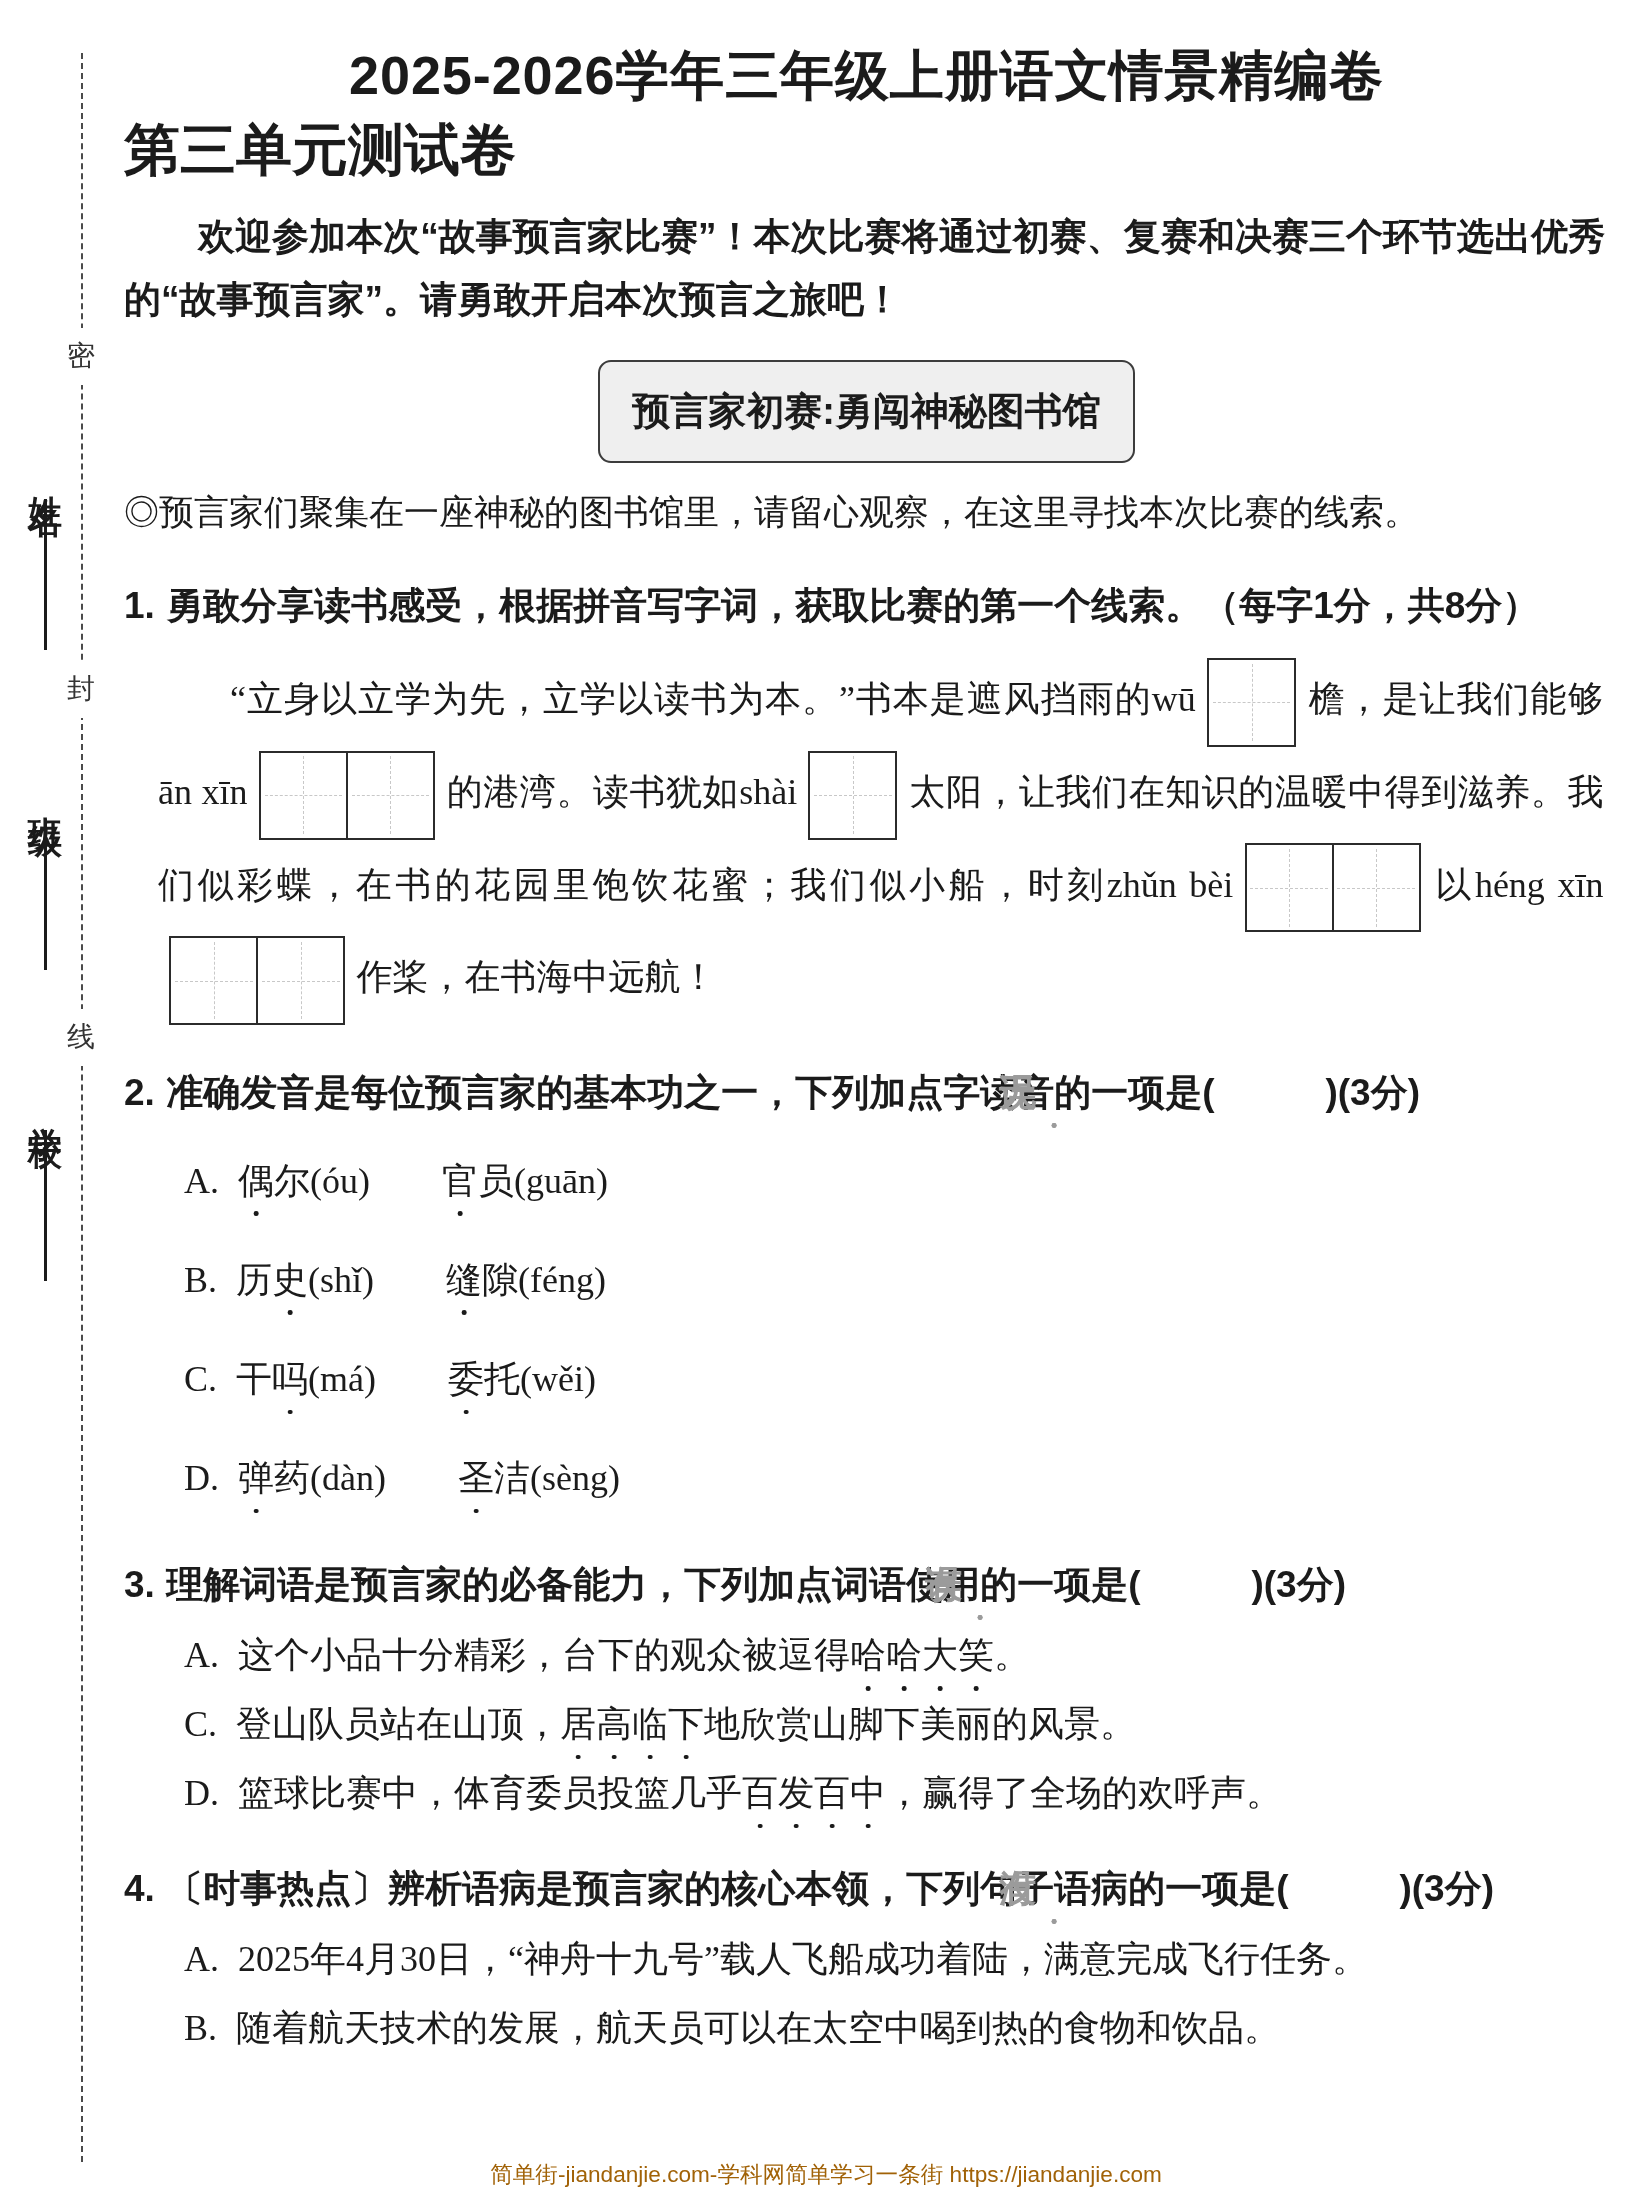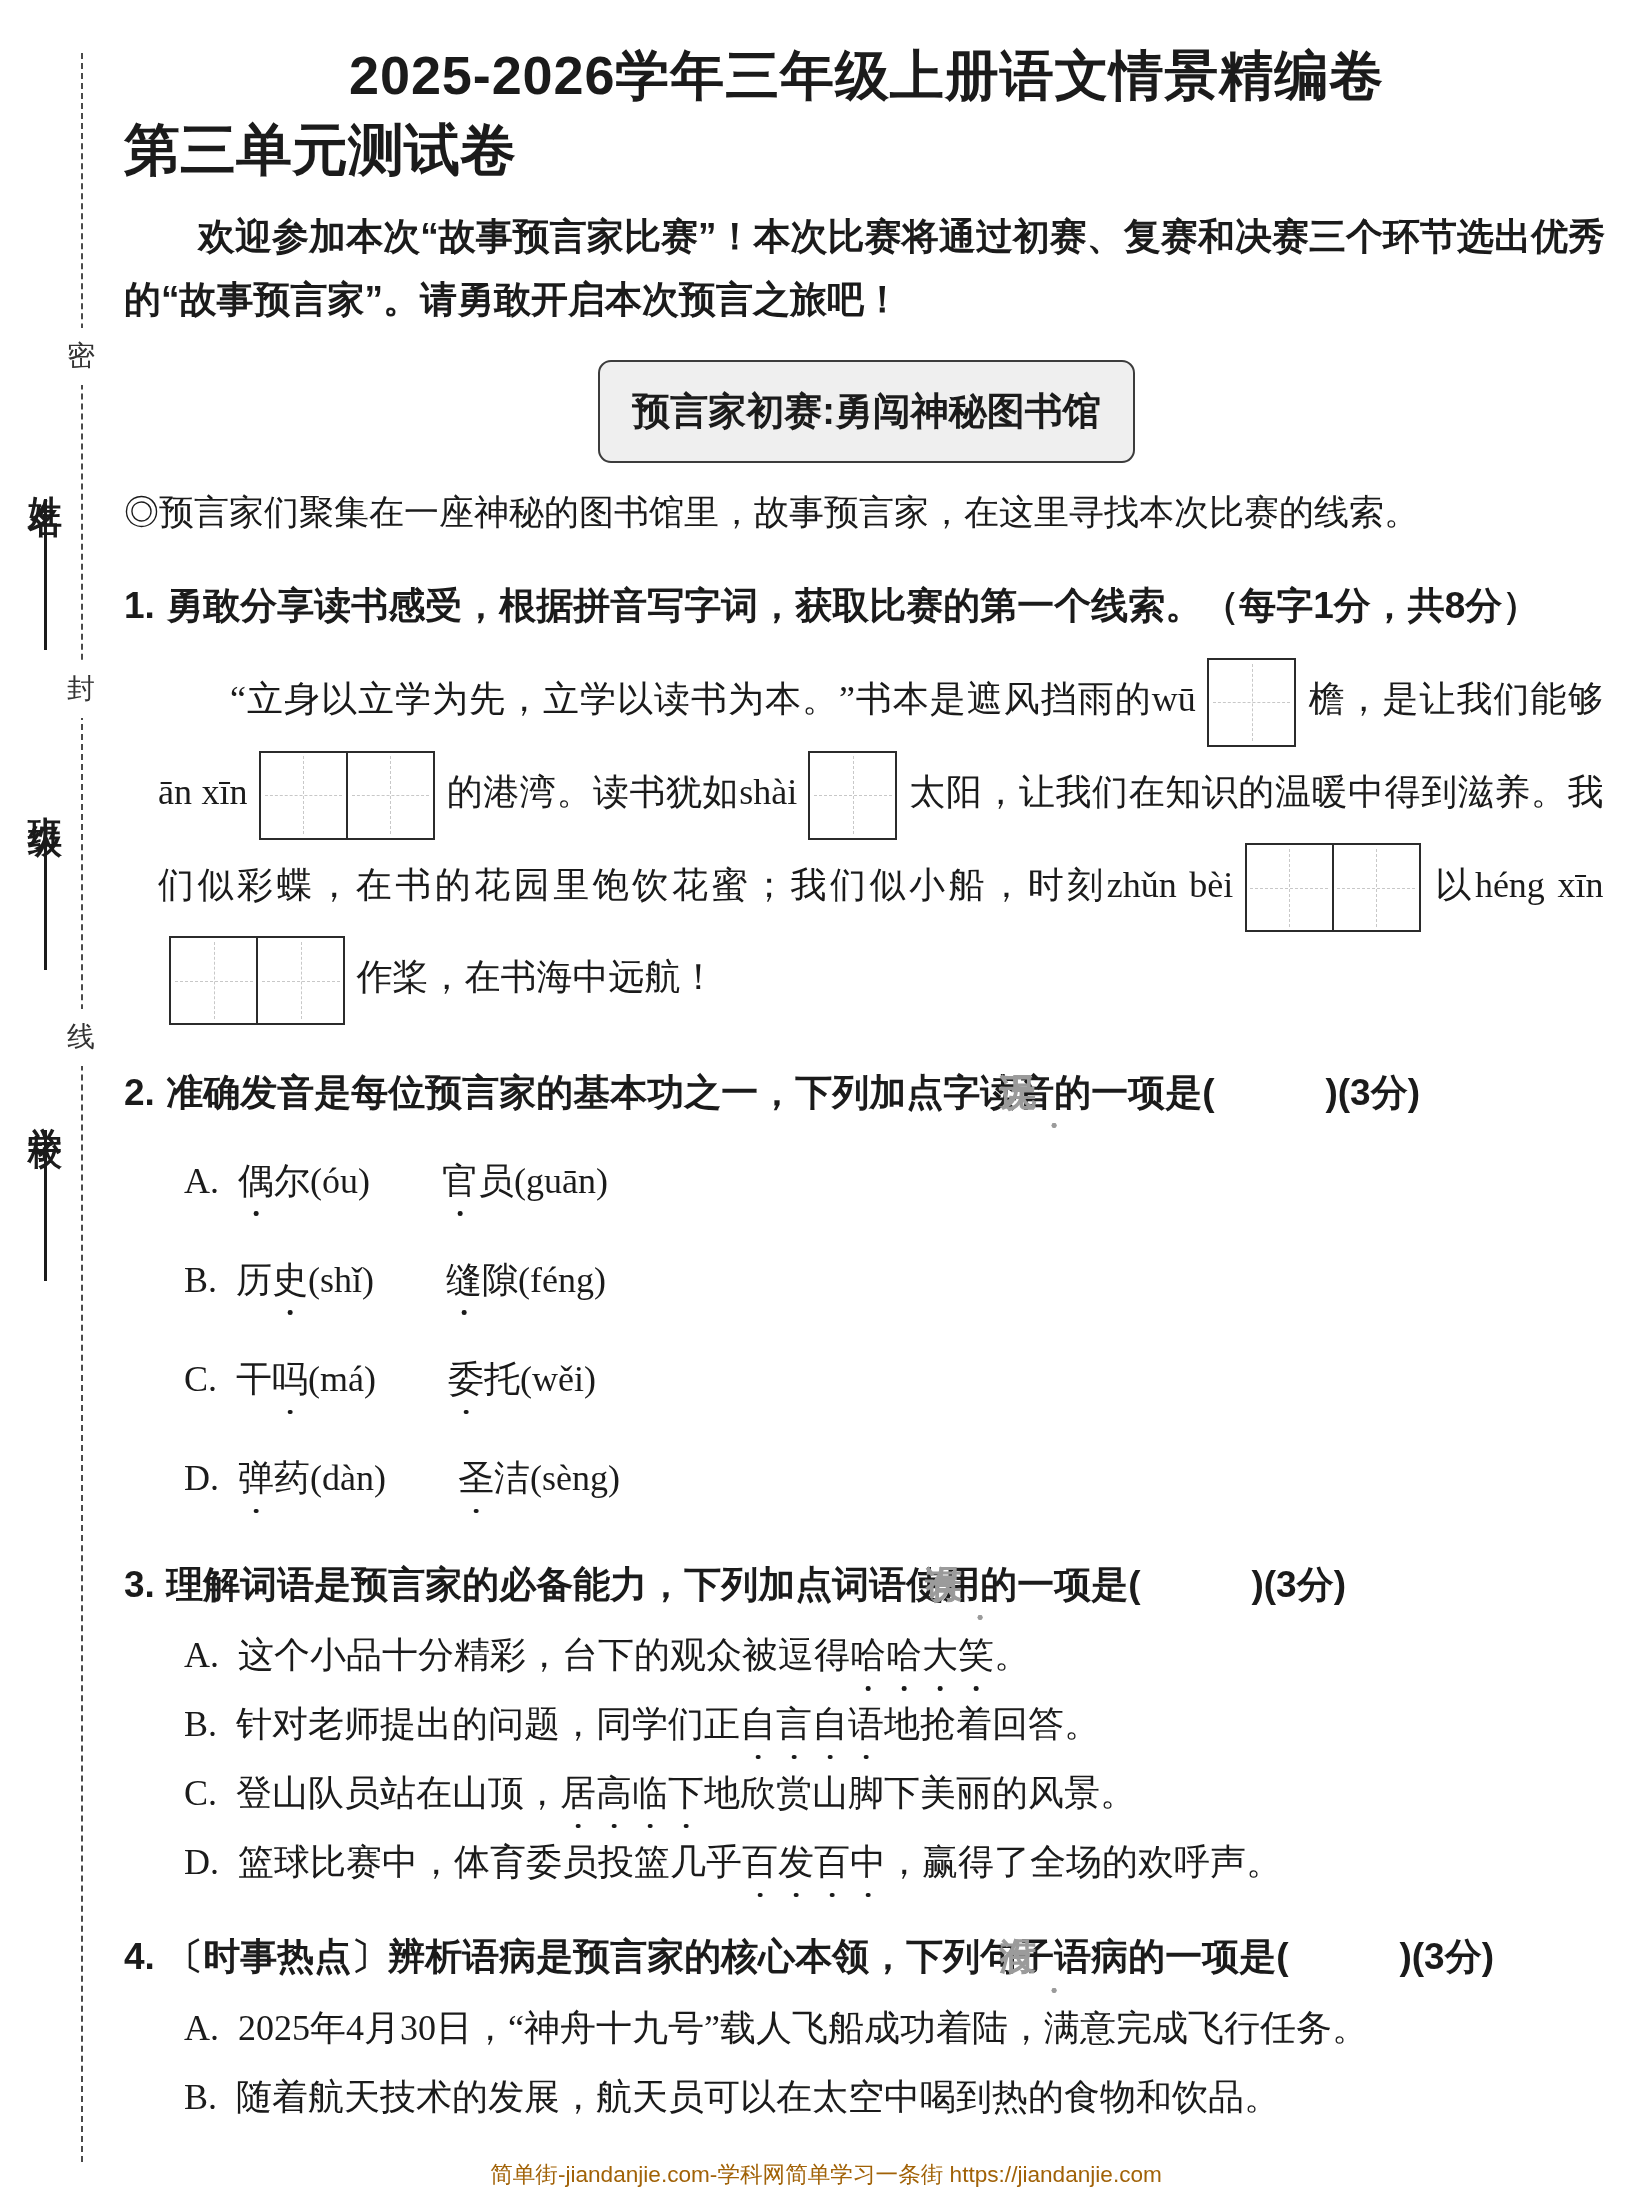--- a/index.html
+++ b/index.html
@@ -90,21 +90,21 @@
 <div class="content">
   <h1 class="title1">2025-2026学年三年级上册语文情景精编卷</h1>
   <h2 class="title2">第三单元测试卷</h2>
 
   <p class="intro">欢迎参加本次“故事预言家比赛”！本次比赛将通过初赛、复赛和决赛三个环节选出优秀的“故事预言家”。请勇敢开启本次预言之旅吧！</p>
 
   <div class="badge-wrap">
     <span class="badge">预言家初赛:勇闯神秘图书馆</span>
   </div>
 
-  <p class="note">◎预言家们聚集在一座神秘的图书馆里，故事预言家，在这里寻找本次比赛的线索。</p>
+  <p class="note">◎预言家们聚集在一座神秘的图书馆里，请留心观察，在这里寻找本次比赛的线索。</p>
 
   <section class="question">
     <p class="stem"><span class="qnum">1.</span><span>勇敢分享读书感受，根据拼音写字词，获取比赛的第一个线索。（每字1分，共8分）</span></p>
     <p class="passage">“立身以立学为先，立学以读书为本。”书本是遮风挡雨的wū<span class="wbox">
           <span class="wcell"></span>
         </span>檐，是让我们能够ān xīn<span class="wbox">
           <span class="wcell"></span>
           <span class="wcell"></span>
         </span>的港湾。读书犹如shài<span class="wbox">
           <span class="wcell"></span>
@@ -124,21 +124,20 @@
         <div class="option"><span class="opt-label">B.</span><span>历<span class=""><span class="dotchar">史</span></span>(shǐ)　　<span class=""><span class="dotchar">缝</span></span>隙(féng)</span></div>
         <div class="option"><span class="opt-label">C.</span><span>干<span class=""><span class="dotchar">吗</span></span>(má)　　<span class=""><span class="dotchar">委</span></span>托(wěi)</span></div>
         <div class="option"><span class="opt-label">D.</span><span><span class=""><span class="dotchar">弹</span></span>药(dàn)　　<span class=""><span class="dotchar">圣</span></span>洁(sèng)</span></div>
       </div>
   </section>
 
   <section class="question">
     <p class="stem"><span class="qnum">3.</span><span>理解词语是预言家的必备能力，下列加点词语使用<span class="em-gray"><span class="dotchar">有</span><span class="dotchar">误</span></span>的一项是(　　　)(3分)</span></p>
     <div class="options-list">
         <div class="option"><span class="opt-label">A.</span><span>这个小品十分精彩，台下的观众被逗得<span class=""><span class="dotchar">哈</span><span class="dotchar">哈</span><span class="dotchar">大</span><span class="dotchar">笑</span></span>。</span></div>
-        <div class="option"><span class="opt-label">B.</span><span>针对老师提出的问题，同学们正<span class=""><span class="dotchar">自</span><span class="dotchar">言</span><span class="dotchar">自</span><span class="dotchar">语</span></span>地抢着回答。</span></div>
         <div class="option"><span class="opt-label">C.</span><span>登山队员站在山顶，<span class=""><span class="dotchar">居</span><span class="dotchar">高</span><span class="dotchar">临</span><span class="dotchar">下</span></span>地欣赏山脚下美丽的风景。</span></div>
         <div class="option"><span class="opt-label">D.</span><span>篮球比赛中，体育委员投篮几乎<span class=""><span class="dotchar">百</span><span class="dotchar">发</span><span class="dotchar">百</span><span class="dotchar">中</span></span>，赢得了全场的欢呼声。</span></div>
       </div>
   </section>
 
   <section class="question">
     <p class="stem"><span class="qnum">4.</span><span>〔时事热点〕辨析语病是预言家的核心本领，下列句子<span class="em-gray"><span class="dotchar">没</span><span class="dotchar">有</span></span>语病的一项是(　　　)(3分)</span></p>
     <div class="options-list">
         <div class="option"><span class="opt-label">A.</span><span>2025年4月30日，“神舟十九号”载人飞船成功着陆，满意完成飞行任务。</span></div>
         <div class="option"><span class="opt-label">B.</span><span>随着航天技术的发展，航天员可以在太空中喝到热的食物和饮品。</span></div>

